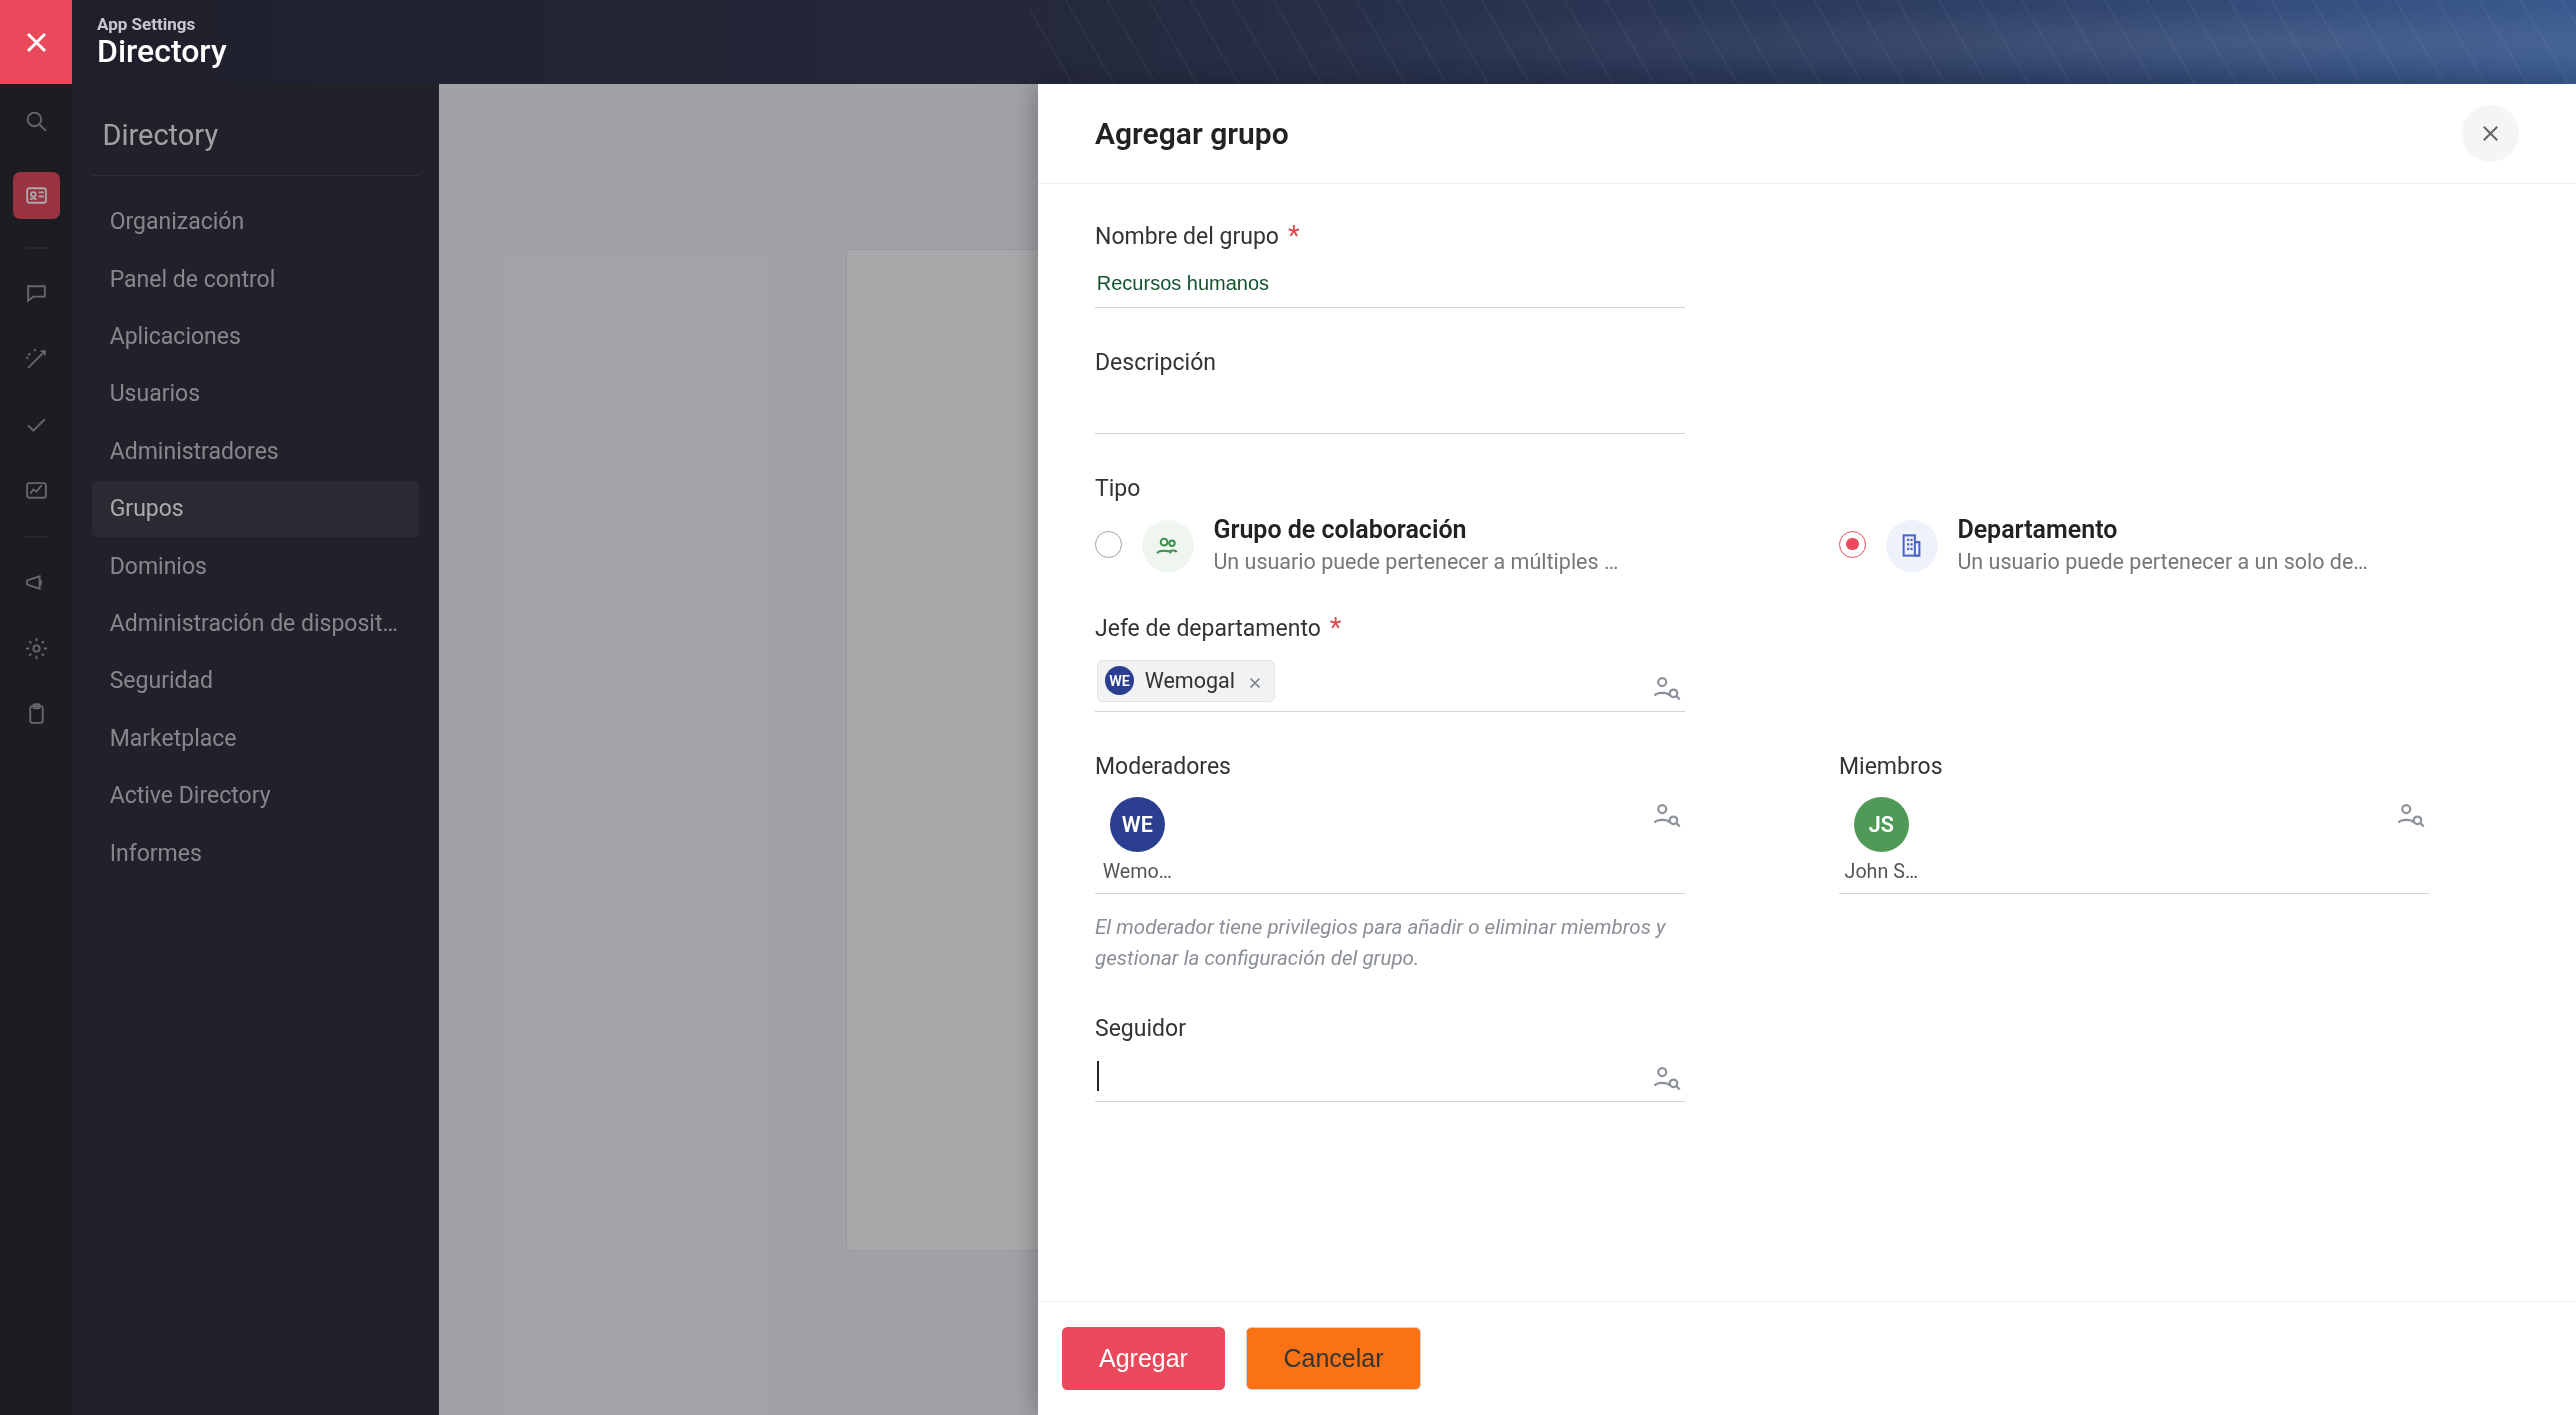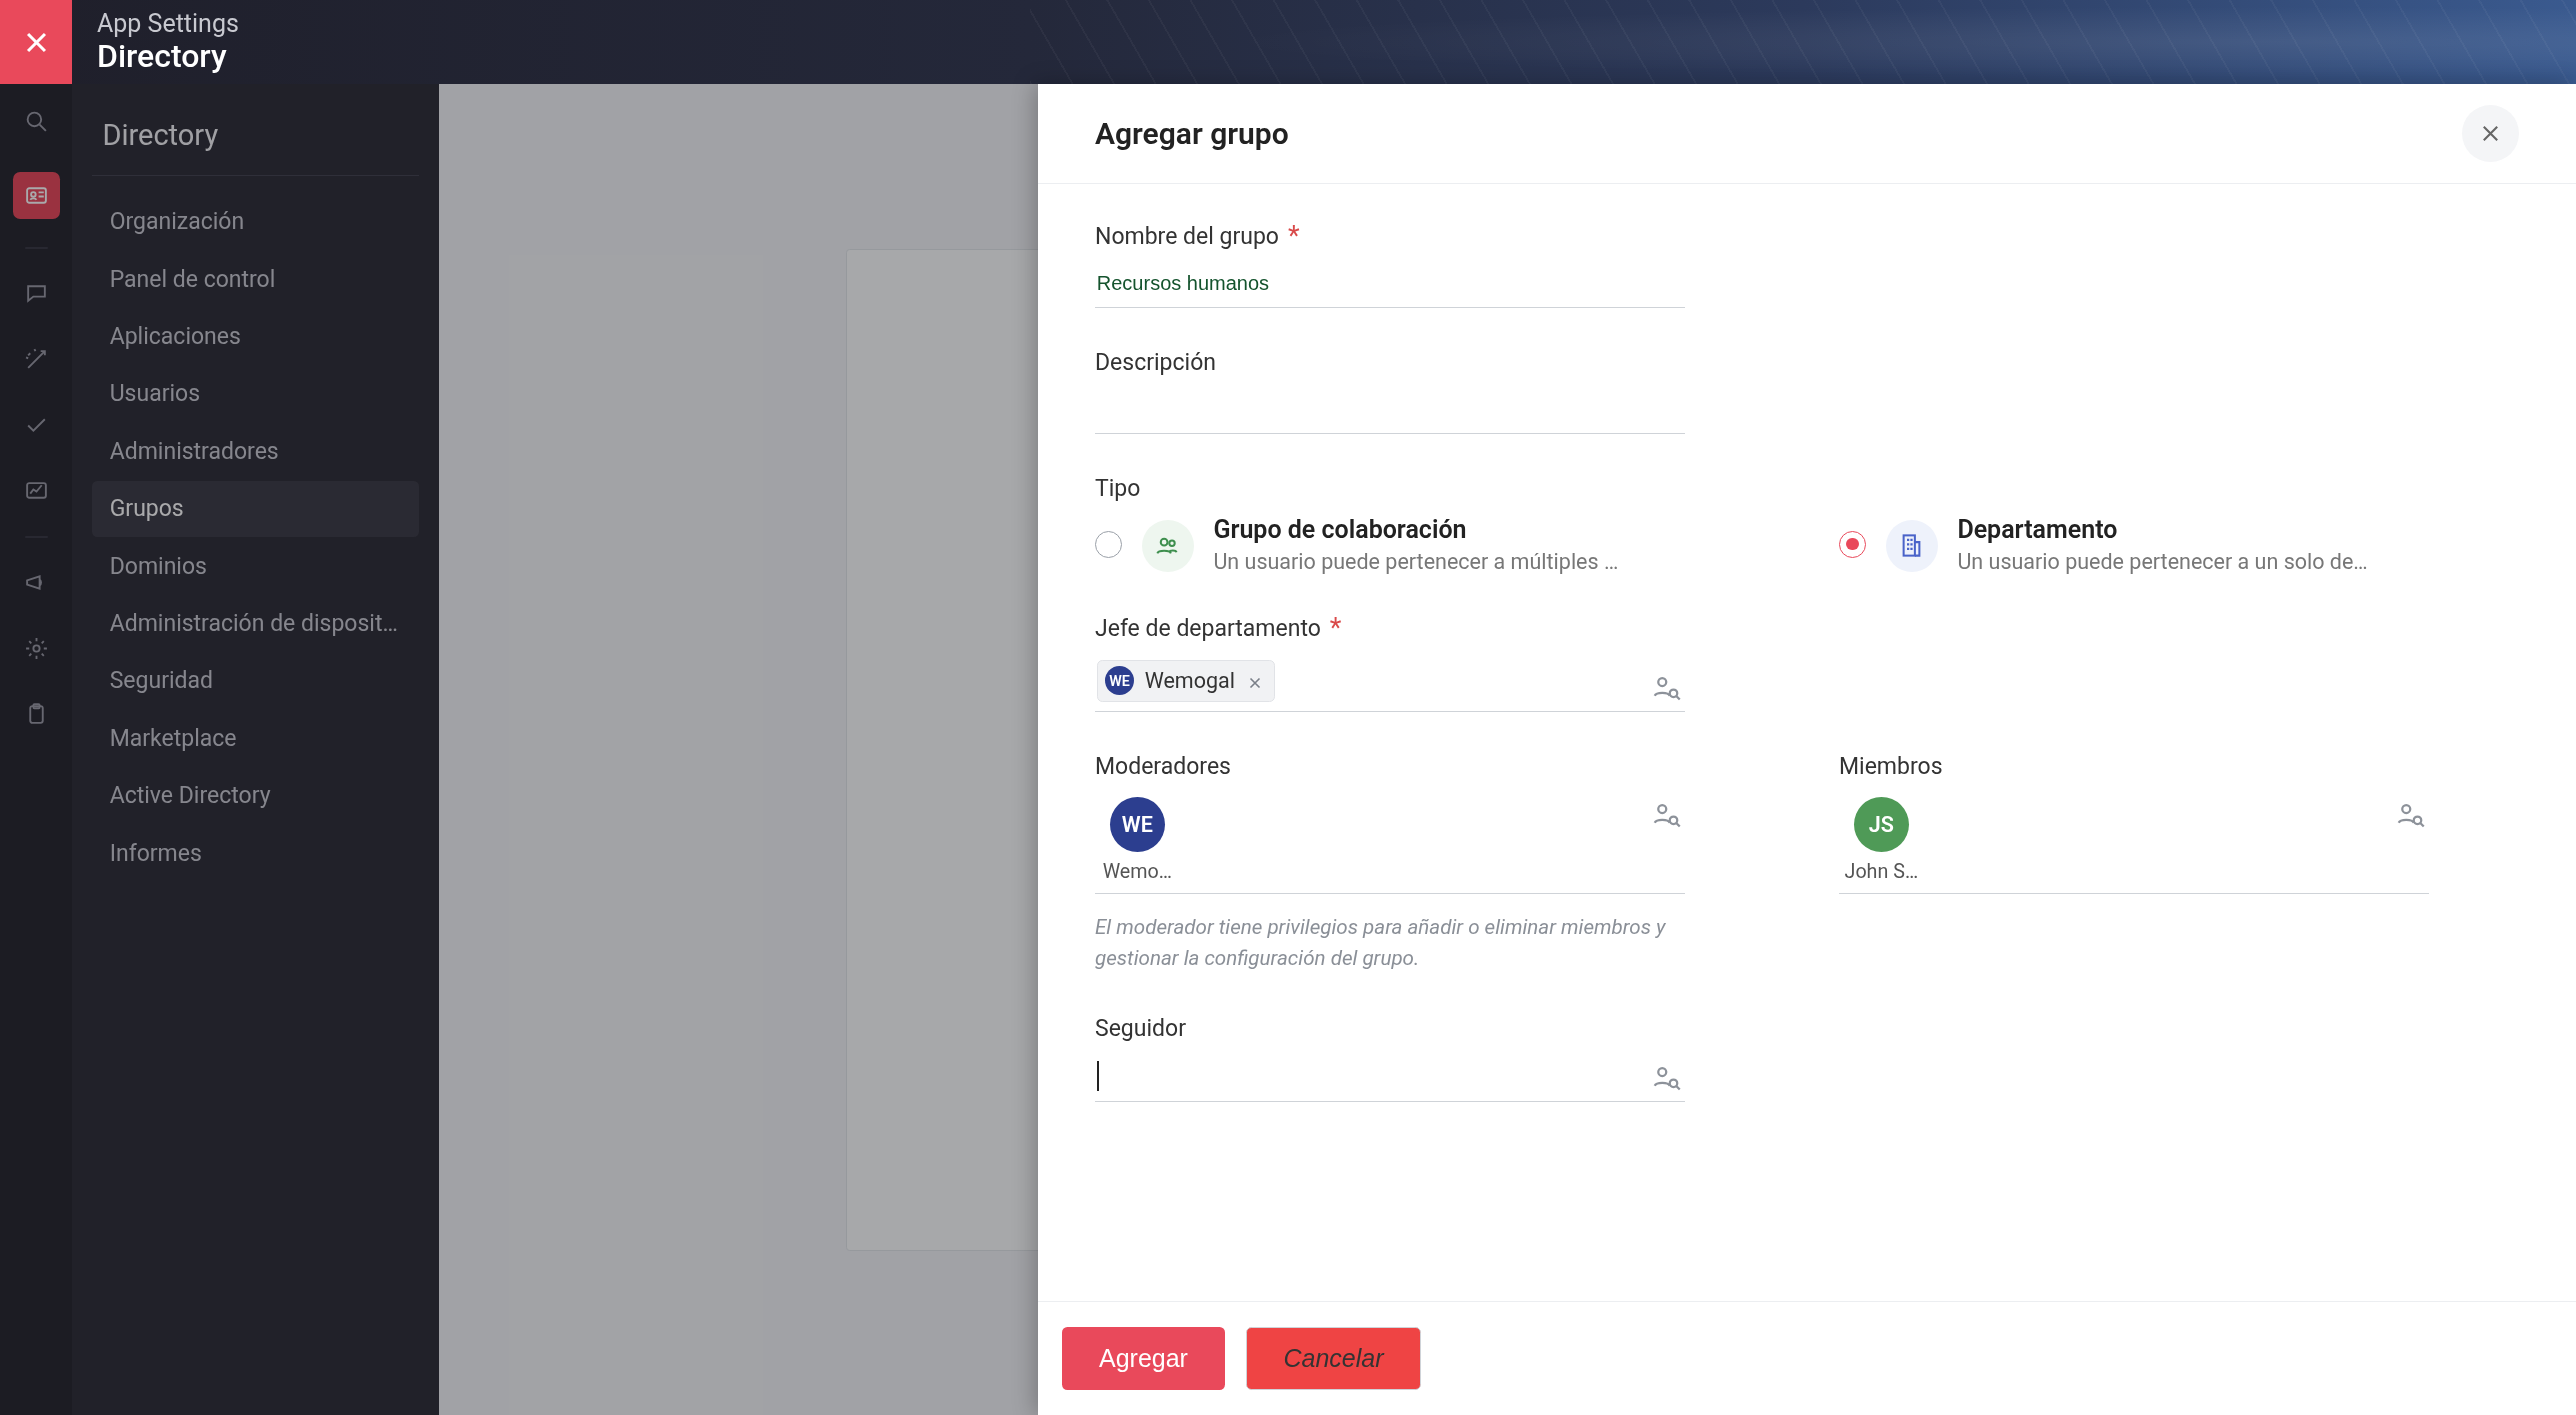--- a/index.html
+++ b/index.html
@@ -26,21 +26,21 @@
     pointer-events: none;
   }
   .close-tile {
     width: 72px; height: 84px;
     background: #e9495b;
     display: flex; align-items: center; justify-content: center;
     cursor: pointer;
   }
   .close-tile svg { width: 29px; height: 29px; stroke: #fff; stroke-width: 2.5; fill: none; }
   .header-titles { margin-left: 25px; display: flex; flex-direction: column; justify-content: center; }
-  .header-eyebrow { font-size: 25px; color: #c8c9d0; font-weight: 400; }
+  .header-eyebrow { font-size: 17px; color: #c8c9d0; font-weight: 700; }
   .header-title   { font-size: 32px; color: #fff; font-weight: 500; margin-top: -1.8px; }
 
   
   .body-row { flex: 1; display: flex; min-height: 0; }
 
   
   .icon-rail {
     width: 72px;
     background: #27272f;
     display: flex; flex-direction: column; align-items: center;
@@ -265,21 +265,21 @@
 
   
   .btn {
     padding: 16px 36px;
     font-size: 25px;
     border-radius: 5.4px;
     cursor: pointer;
     border: 0.9px solid transparent;
   }
   .btn-primary { background: #e9495b; color: #fff; }
-  .btn-secondary { background: #ef4444; color: #333; border-color: #cfd3d8; font-style: italic; }
+  .btn-secondary { background: #f97316; color: #333; border-color: #cfd3d8; }
 </style>
 </head>
 <body>
 
 <div class="top-header">
   <div class="close-tile">
     <svg viewBox="0 0 24 24">
         <path d="M5 5 L19 19 M19 5 L5 19"></path>
       </svg>
   </div>

